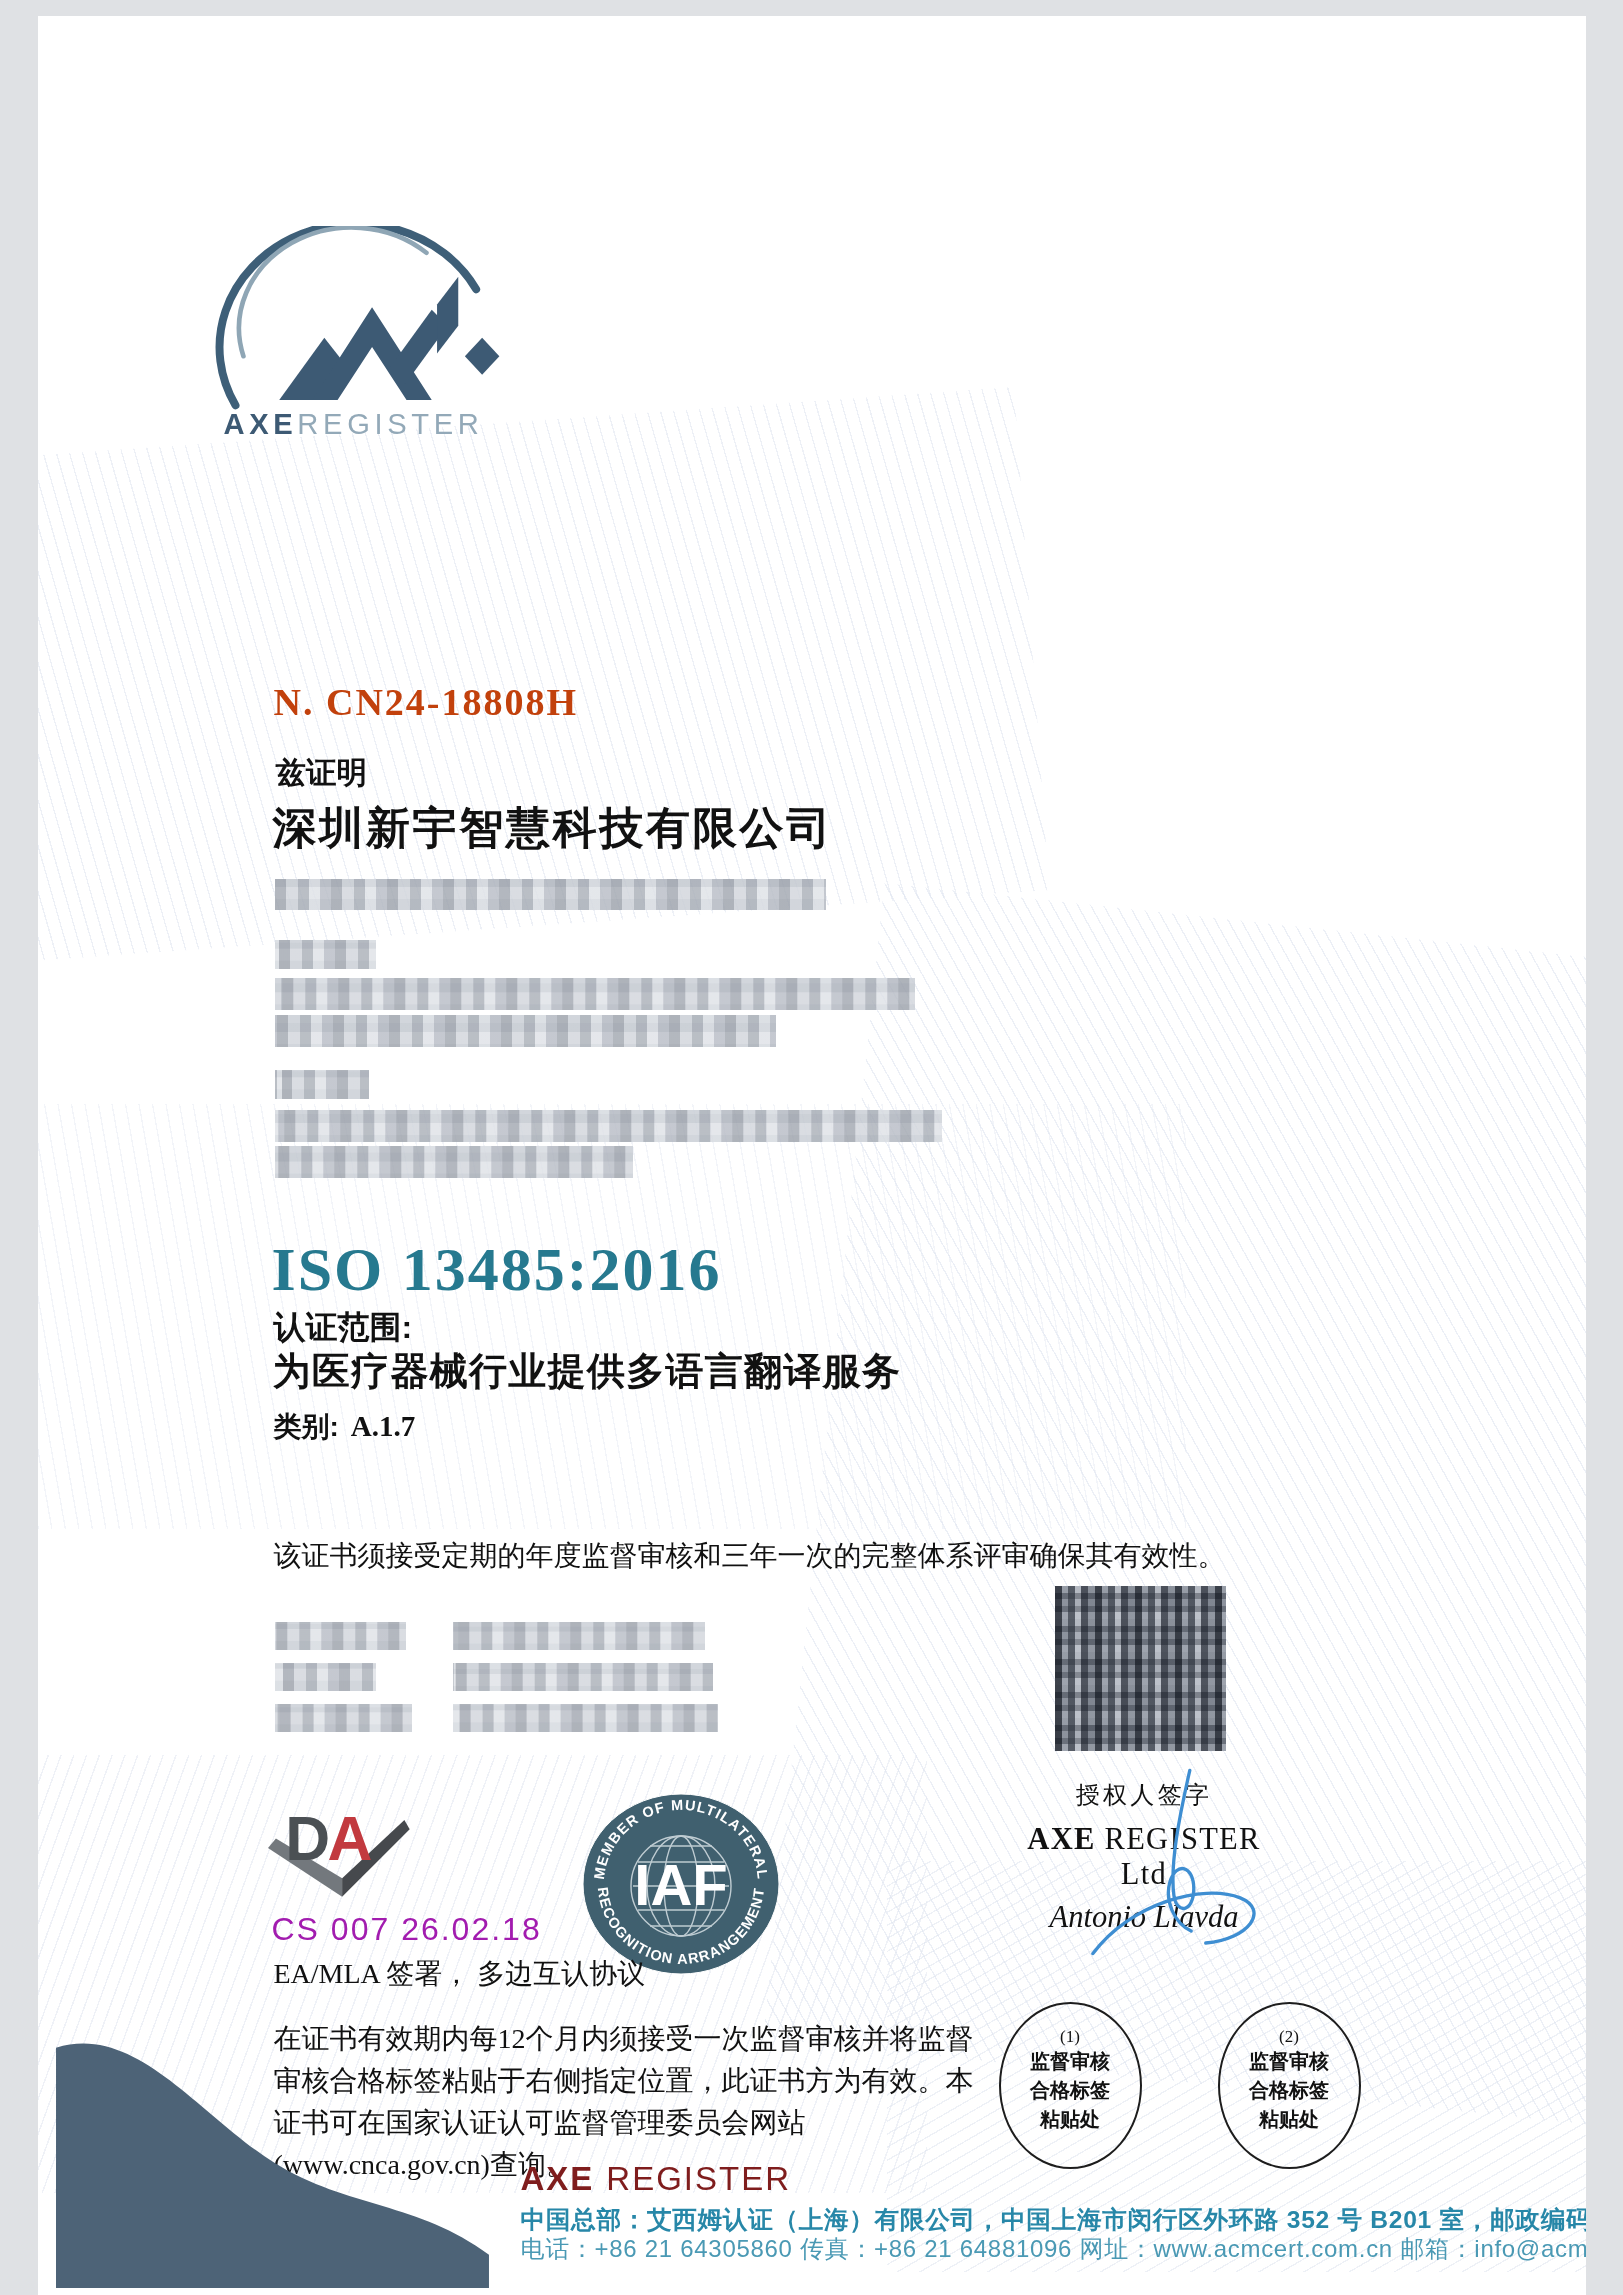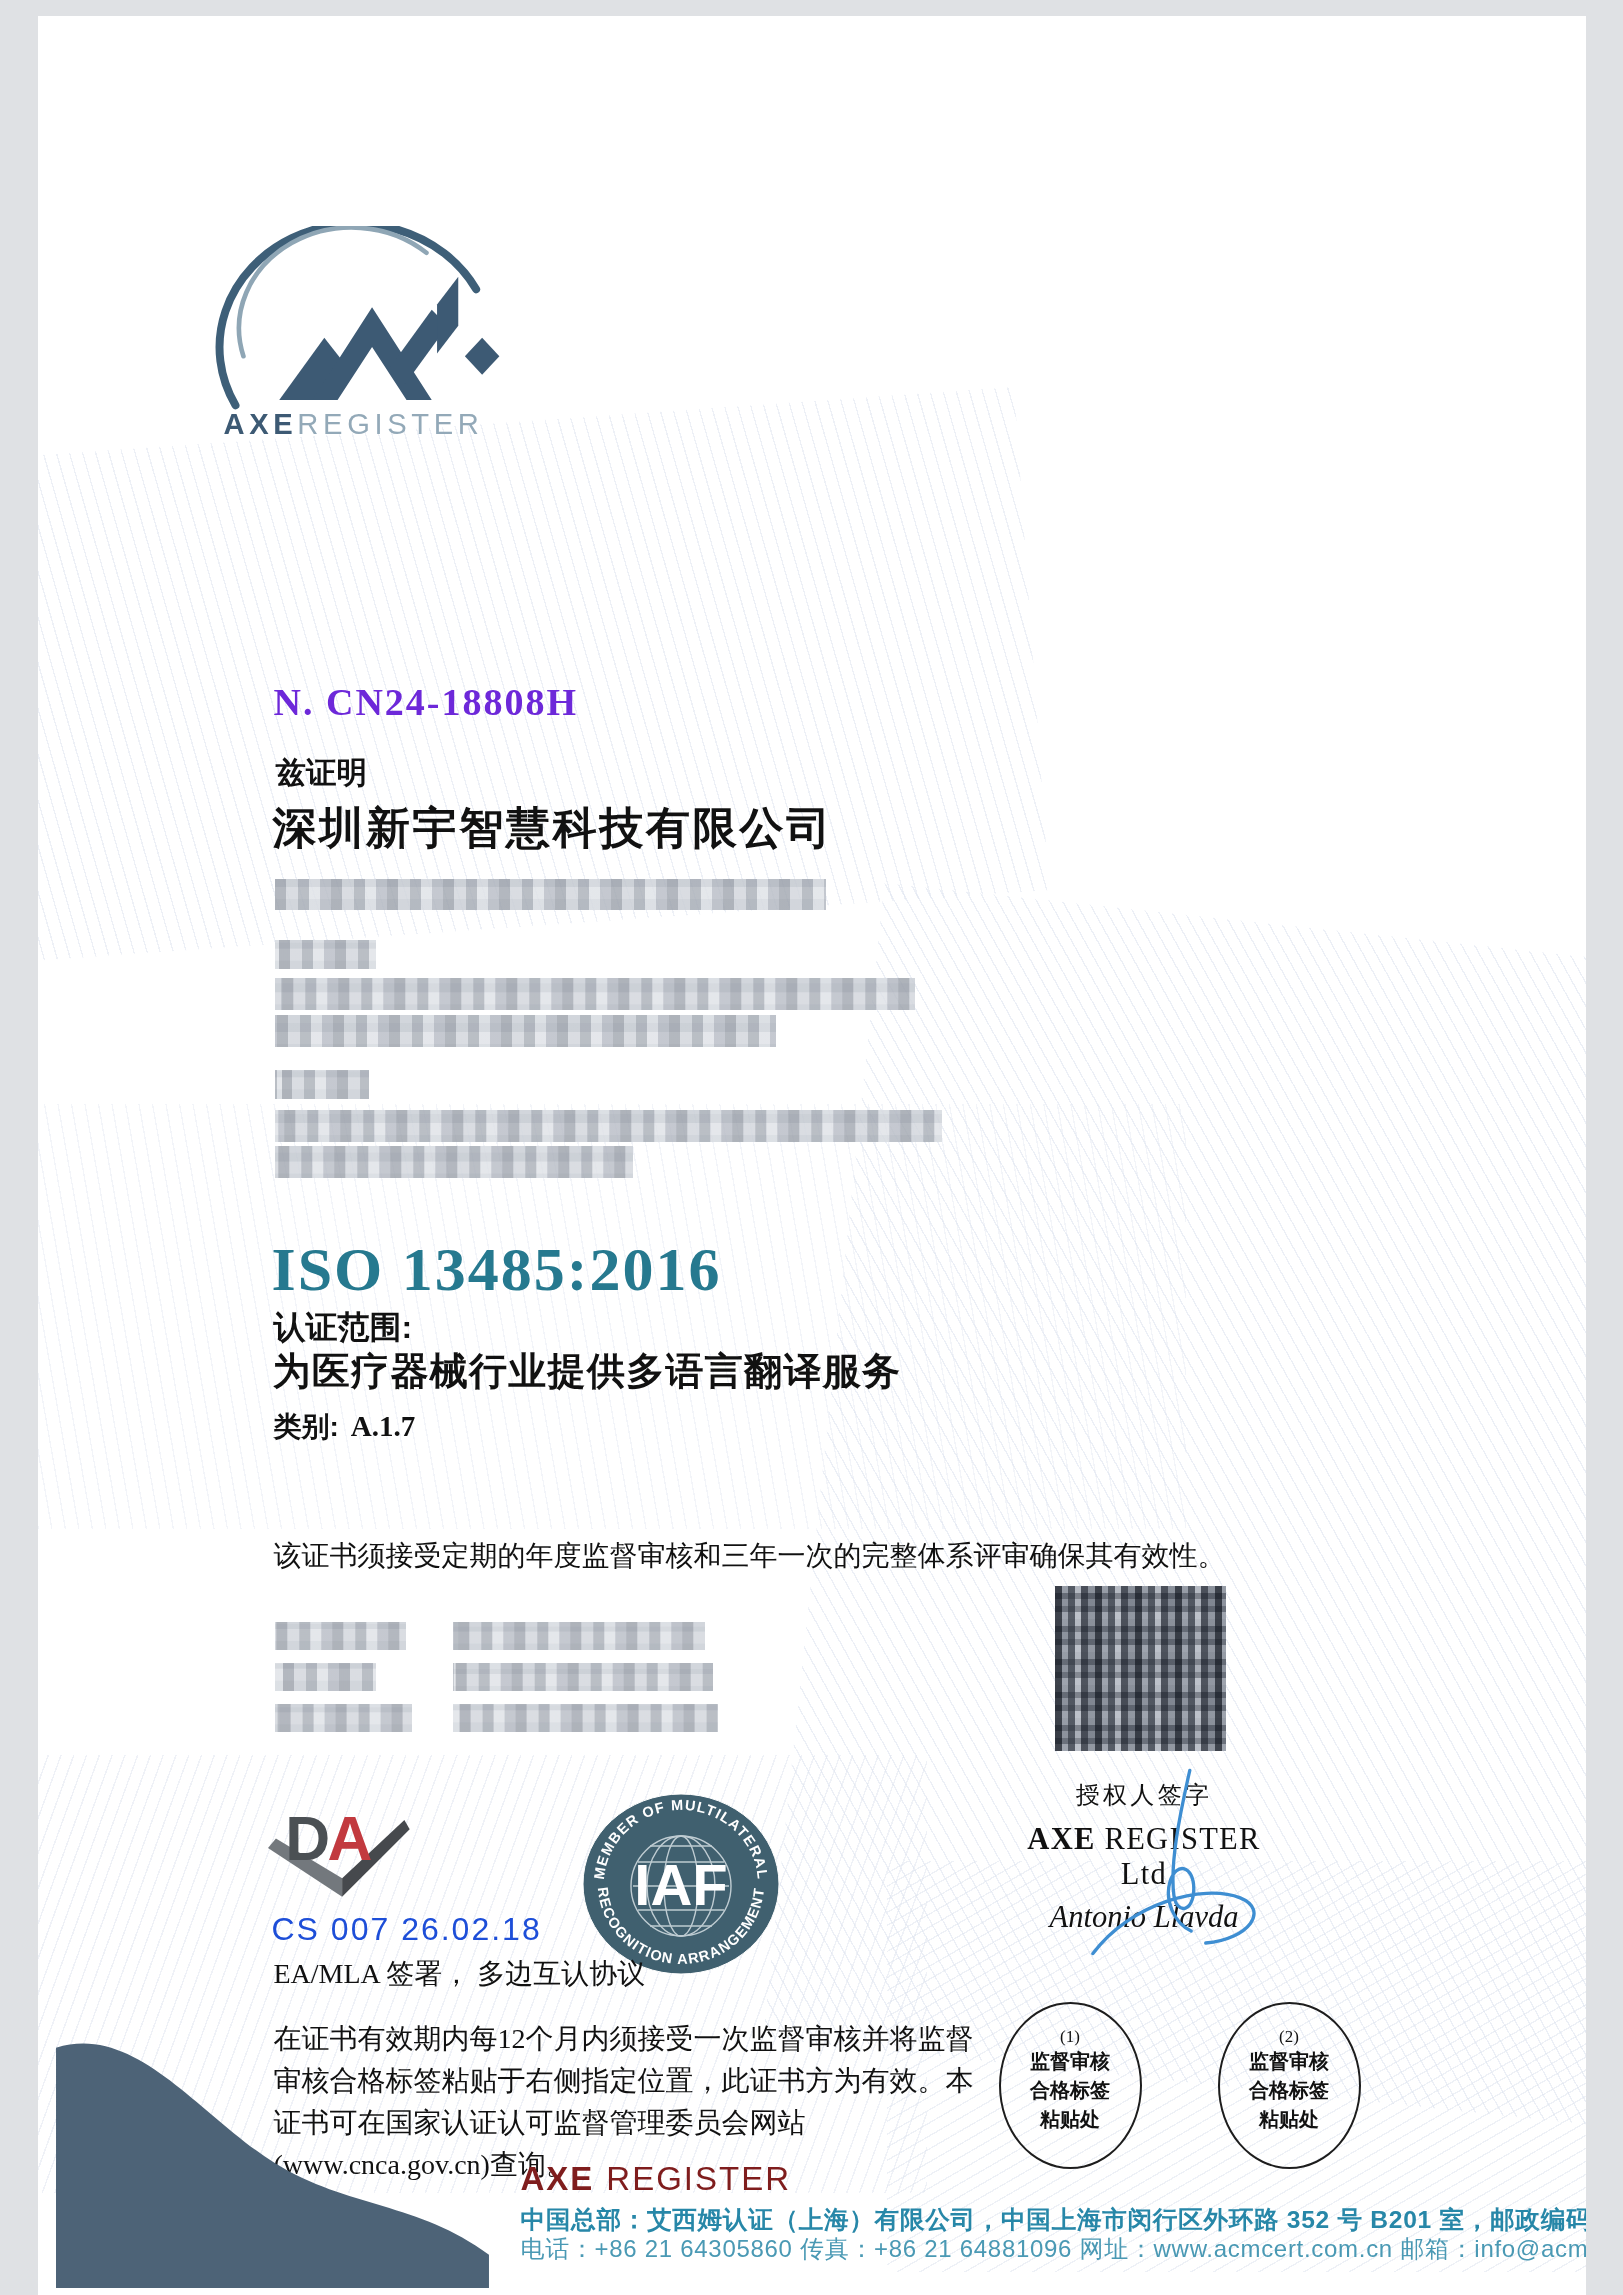--- a/index.html
+++ b/index.html
@@ -17,33 +17,33 @@
   .gb3{left:-80px;top:1088px;width:1228px;height:425px;opacity:.4;
        background:repeating-linear-gradient(80deg,transparent 0 12px,#e0e5f0 12px 13.3px);}
   .gb4{left:-40px;top:1739px;width:929px;height:438px;opacity:.5;
        background:repeating-linear-gradient(110deg,transparent 0 10.6px,#dfe4ef 10.6px 12px);}
   .gb5{left:849px;top:1845px;width:796px;height:411px;opacity:.5;
        background:repeating-linear-gradient(150deg,transparent 0 10px,#dde3ee 10px 11.3px);}
   
   .abs{position:absolute;}
   .hei{font-family:"Liberation Sans","DejaVu Sans",sans-serif;}
   .title{left:234px;top:510px;font-size:100px;font-weight:700;color:#2c8ba4;letter-spacing:17px;}
-  .certno{left:236px;top:664px;font-size:38px;font-weight:700;color:#6d28d9;letter-spacing:2px;}
+  .certno{left:236px;top:664px;font-size:38px;font-weight:700;color:#c2410c;letter-spacing:2px;}
   .attest{left:238px;top:737px;font-size:30.5px;font-weight:700;}
   .company{left:235px;top:783px;font-size:44px;font-weight:700;letter-spacing:2.7px;}
   .audit{left:236px;top:1176px;font-size:37px;font-weight:700;}
   .iso{left:234px;top:1218px;font-size:62px;font-weight:700;color:#26798f;letter-spacing:2px;}
   .scopelabel{left:236px;top:1290px;font-size:32px;font-weight:600;}
   .scope{left:235px;top:1330px;font-size:38px;font-weight:700;letter-spacing:1.3px;}
   .category{left:236px;top:1392px;font-size:28px;}
   .category .lab{font-weight:700;}
   .category .val{font-family:"Liberation Serif",serif;font-weight:700;font-size:29px;margin-left:12px;}
   .para{left:236px;top:1432px;width:999px;font-size:28px;line-height:1.55;}
   .para2{left:236px;top:1518px;width:999px;font-size:28px;line-height:1.55;}
-  .cs{left:234px;top:1895px;font-size:32px;color:#1d4ed8;letter-spacing:2px;}
+  .cs{left:234px;top:1895px;font-size:32px;color:#a21caf;letter-spacing:2px;}
   .eamla{left:236px;top:1939px;font-size:28px;}
   .note{left:236px;top:2002px;width:723px;font-size:28px;line-height:1.5;}
   
   .mx{position:absolute;opacity:.85;
     background-image:
       repeating-linear-gradient(90deg,rgba(150,156,166,.8) 0 11.3px,rgba(205,209,216,.72) 11.3px 22.6px,rgba(160,166,176,.8) 22.6px 34px,rgba(222,225,230,.7) 34px 45px,rgba(175,180,190,.78) 45px 56px),
       repeating-linear-gradient(0deg,#c7ccd4 0 11.3px,#e6e9ed 11.3px 22.6px,#aeb4be 22.6px 34px,#d8dbe1 34px 45px);
   }
   .qrx{position:absolute;
     background-image:

